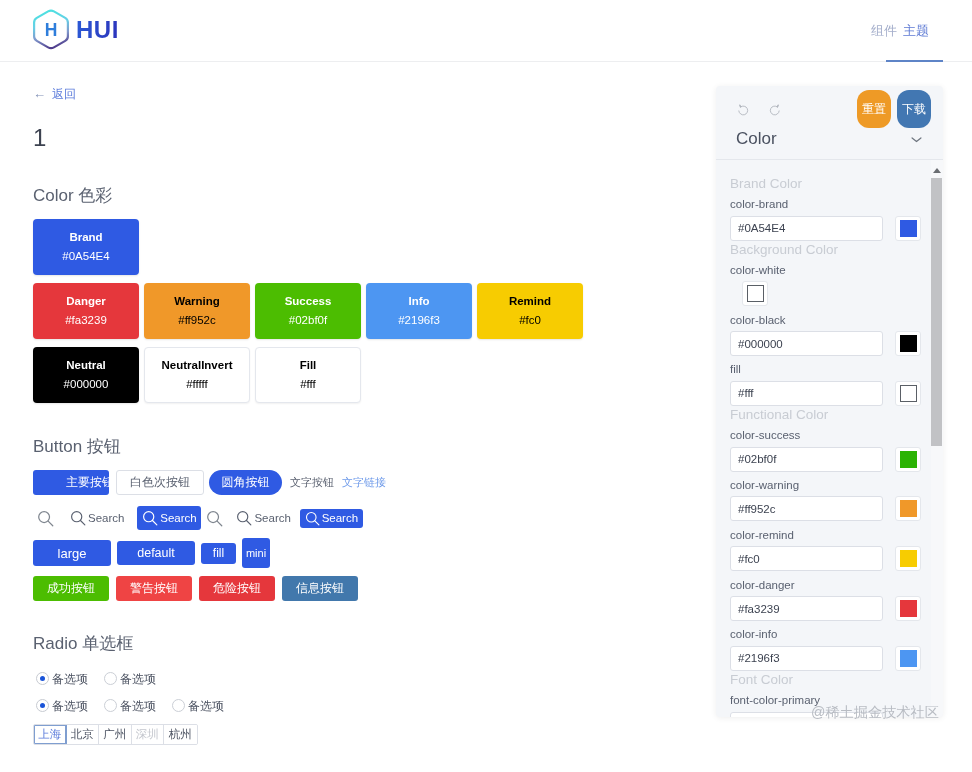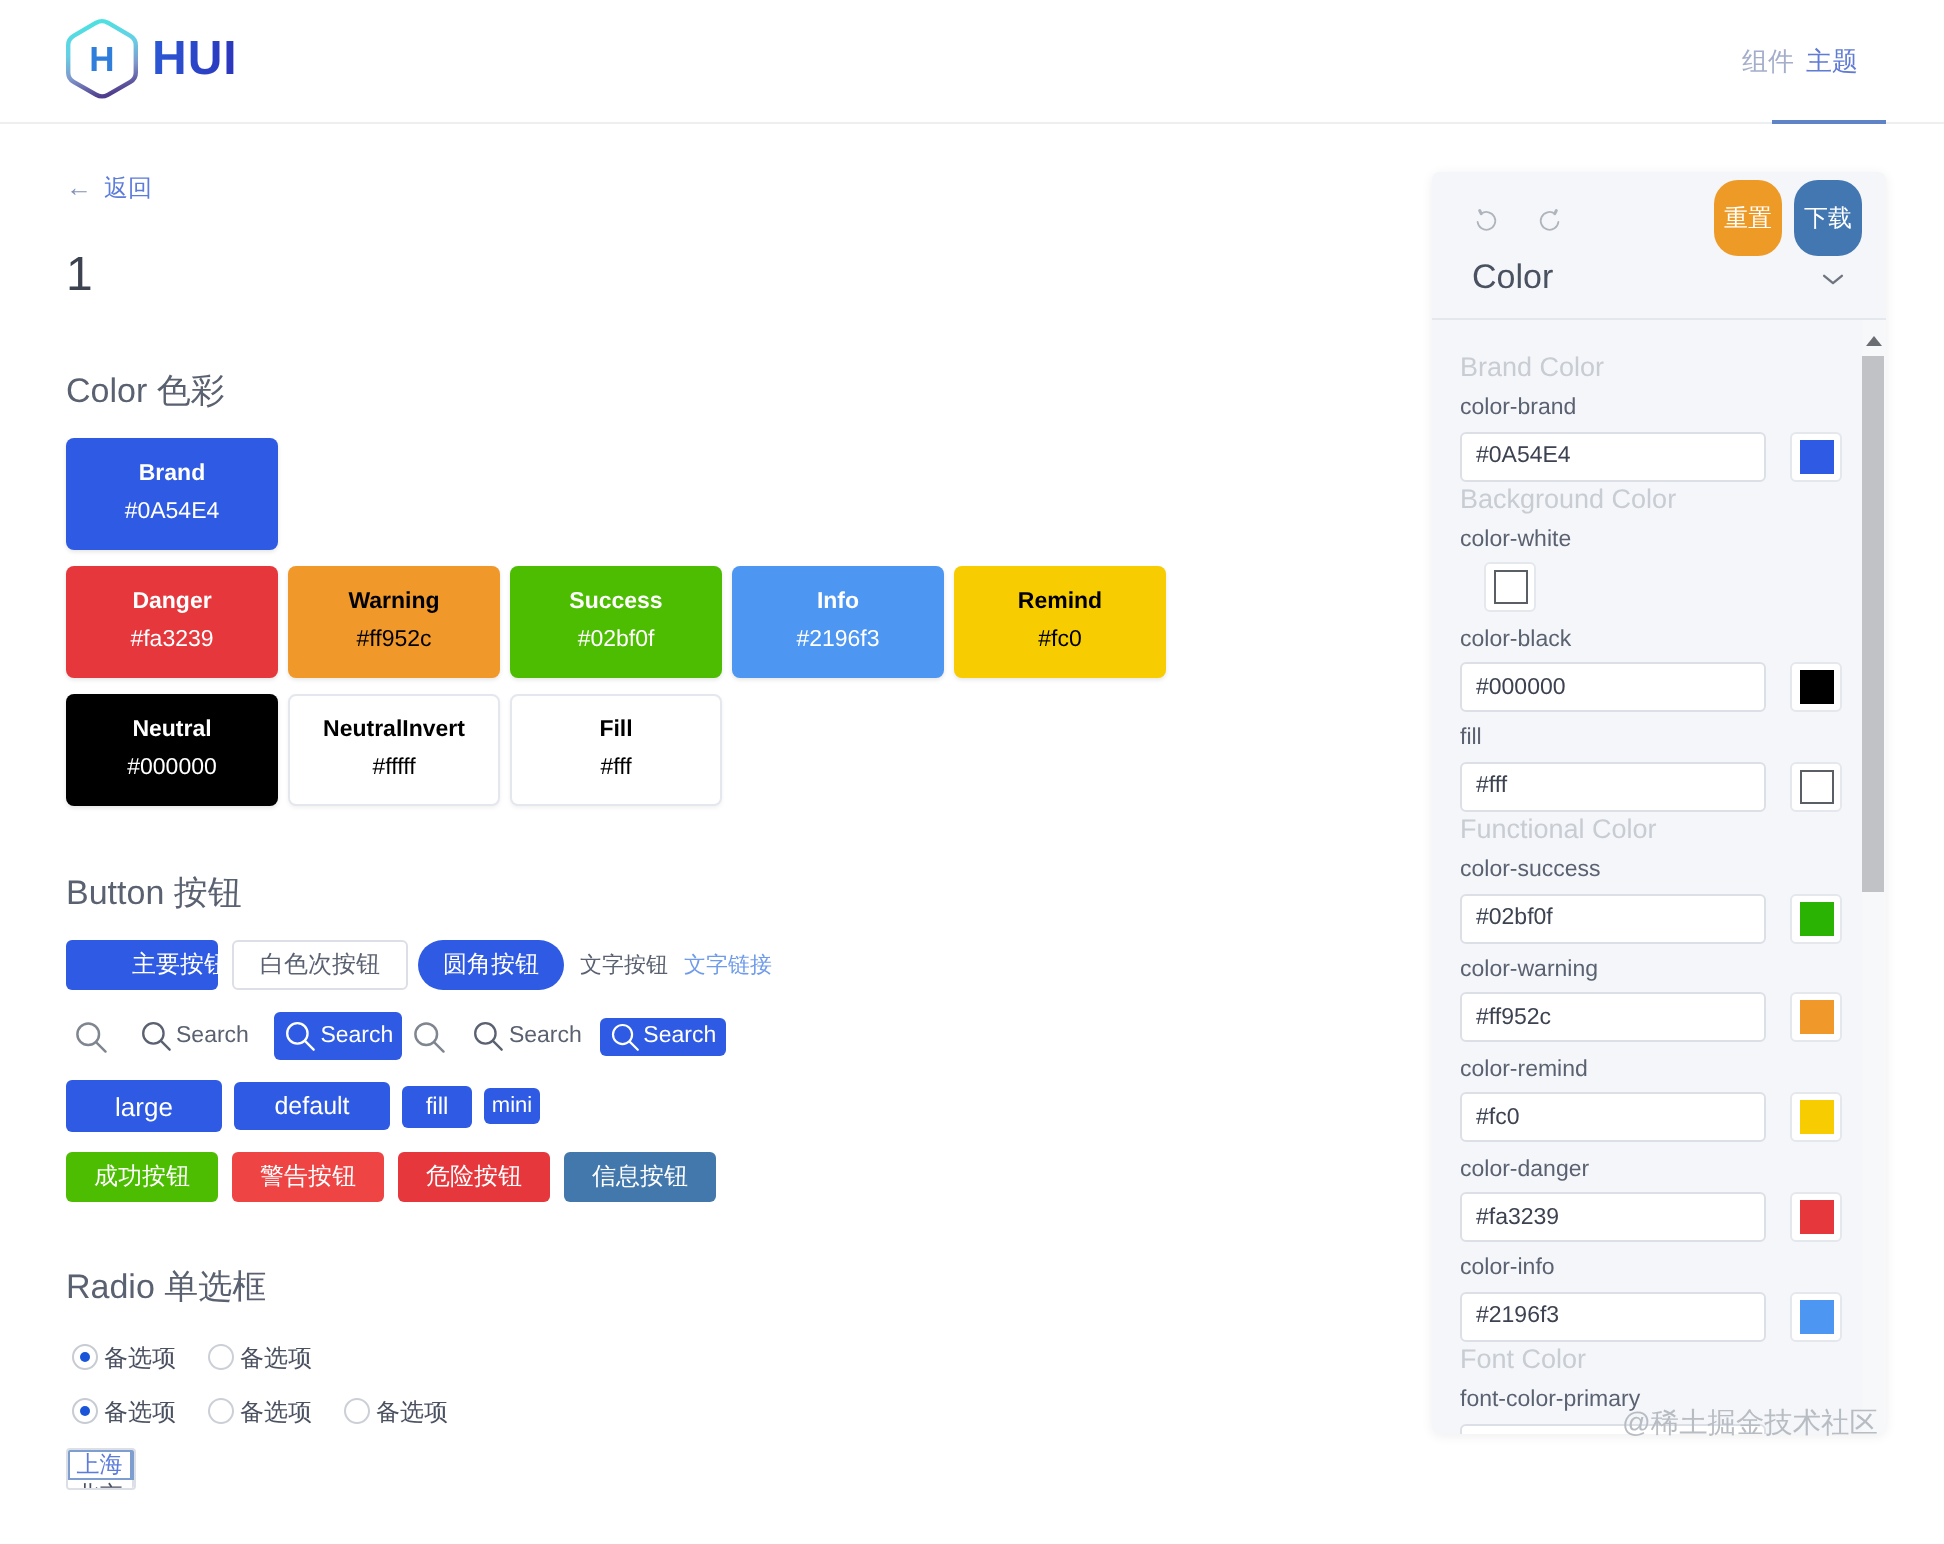--- a/index.html
+++ b/index.html
@@ -92,39 +92,39 @@
     height:24px; width:64px; margin-right:5px; }
   .bt-priico svg{ width:16px; height:16px; margin-right:2px; flex:none; }
   .bt-priico-sm{ background:#2f5ae3; color:#fff; font-size:11.5px; border-radius:3px;
     height:19px; width:63px; }
   .bt-priico-sm svg{ width:15px; height:15px; margin-right:2px; flex:none; }
 
   .bt-sz{ background:#2f5ae3; color:#fff; border-radius:3px; margin-right:6px; }
   .bt-sz-large{ font-size:13px; height:26px; width:78px; }
   .bt-sz-default{ font-size:12.5px; height:24px; width:78px; }
   .bt-sz-small{ font-size:12px; height:21px; width:35px; }
-  .bt-sz-mini{ font-size:11px; height:18px; width:28px; }
+  .bt-sz-mini{ font-size:11px; height:30px; width:28px; }
 
   .bt-status{ color:#fff; font-size:12px; border-radius:3px; height:25px;
     width:76px; margin-right:7px; }
 
   
   .radio-row{ position:absolute; left:36px; display:flex; align-items:center; }
   .radio-row{ top:672px; }
   .radio-row2{ top:699px; }
   .rd{ display:flex; align-items:center; margin-right:16px; cursor:pointer; }
   .rd .dot{ width:13px; height:13px; border-radius:50%; border:1px solid #cbcfd6;
     background:#fff; margin-right:3px; position:relative; flex:none; }
   .rd.on .dot{ border-color:#c7cbd2; }
   .rd.on .dot:after{ content:""; position:absolute; left:3px; top:3px; width:5px; height:5px;
     border-radius:50%; background:#1a54d8; }
   .rd .rl{ font-size:12px; color:#4a5160; line-height:1; white-space:nowrap; }
 
   .radio-tabs{ position:absolute; left:33px; top:724px; display:flex;
-    border:1px solid #dcdfe6; border-radius:2px; overflow:hidden; height:21px;flex-direction:column; }
+    border:1px solid #dcdfe6; border-radius:2px; overflow:hidden; height:21px; }
   .rt{ font-size:11.5px; color:#4a5160; display:flex; align-items:center;
     justify-content:center; width:32.5px; border-right:1px solid #dcdfe6; cursor:pointer;
     background:#fff; white-space:nowrap; }
   .rt:last-child{ border-right:none; }
   .rt.active{ color:#5c7cdb; box-shadow: inset 0 0 0 1px #7f9ed0; border-right-color:#7f9ed0; }
   .rt.disabled{ color:#c3c6cd; cursor:not-allowed; }
 
   
   .panel{ position:absolute; left:716px; top:86px; width:227px; height:631px;
     background:#f4f6f9; border-radius:4px; box-shadow:0 1px 6px rgba(0,0,0,0.07);

